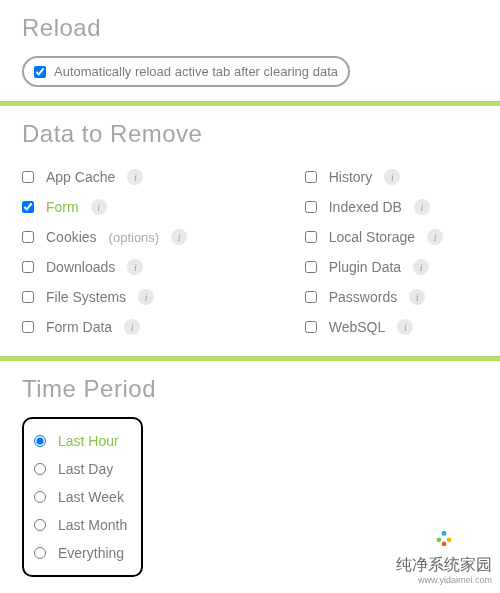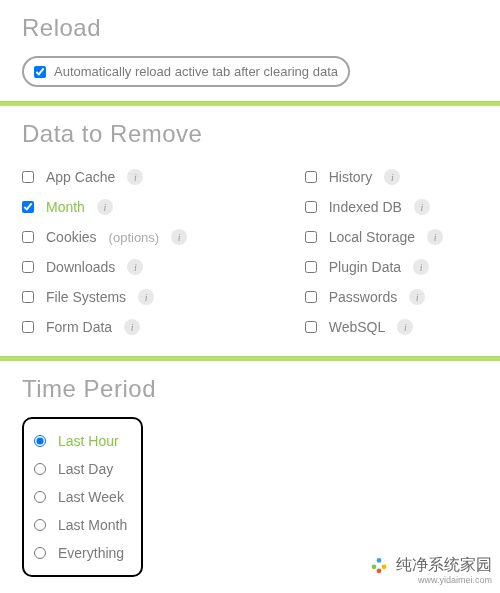--- a/index.html
+++ b/index.html
@@ -85,21 +85,21 @@
     display: flex;
     align-items: center;
     gap: 12px;
     padding: 6px 0;
     font-size: 14px;
     color: #7a7a7a;
   }
   .time-opt input[type="radio"] { width: 12px; height: 12px; }
   .time-opt.active { color: #8bc34a; }
   .wm-wrap { position: absolute; right: 8px; bottom: 8px; text-align: right; }
-  .wm-main { display: flex; align-items: center; gap: 6px; justify-content: flex-end; }
+  .wm-main { display: flex; align-items: center; gap: 6px; justify-content: flex-end; flex-direction: column; }
   .wm-icon svg { display: block; }
 </style>
 </head>
 <body>
 
 <div class="section">
   <div class="section-title">Reload</div>
   <label class="reload-row">
     <input type="checkbox" checked="" style="">
     <span>Automatically reload active tab after clearing data</span>
@@ -111,21 +111,21 @@
   <div class="section-title">Data to Remove</div>
   <div class="data-grid">
     <div class="col left" id="col-left">
         <label class="opt">
           <input type="checkbox" style="">
           <span class="label-text">App Cache</span>
           <span class="info-badge">i</span>
         </label>
         <label class="opt active">
           <input type="checkbox" checked="" style="">
-          <span class="label-text">Month</span>
+          <span class="label-text">Form</span>
           <span class="info-badge">i</span>
         </label>
         <label class="opt">
           <input type="checkbox" style="">
           <span class="label-text">Cookies</span>
           <span class="options-badge">(options)</span>
           <span class="info-badge">i</span>
         </label>
         <label class="opt">
           <input type="checkbox" style="">

